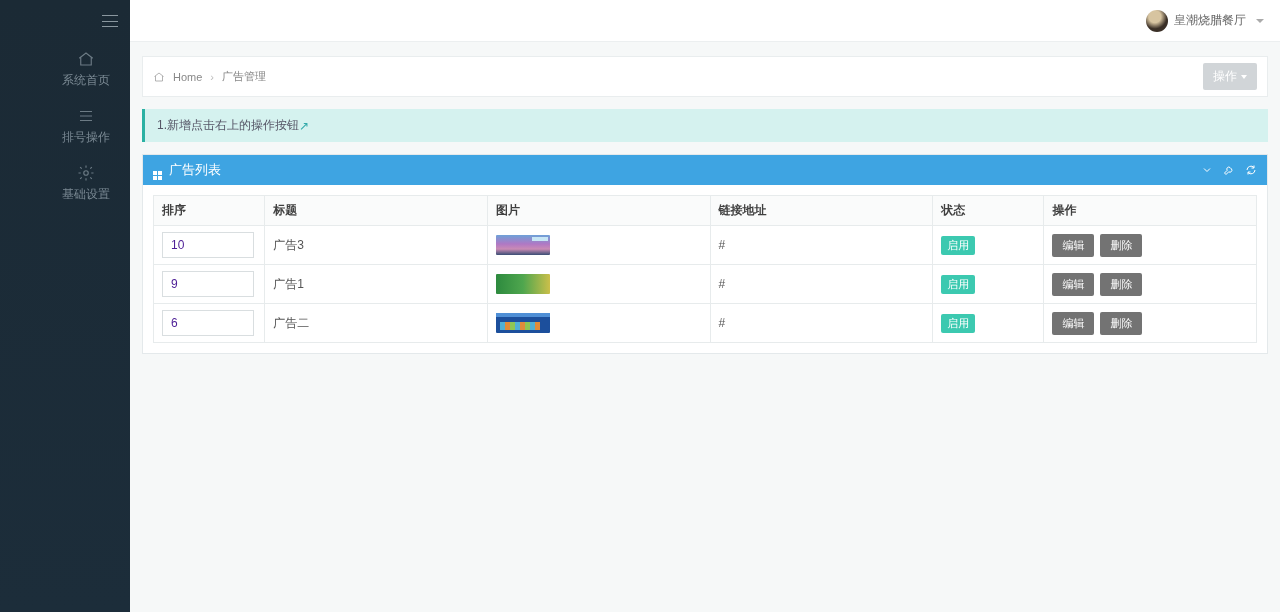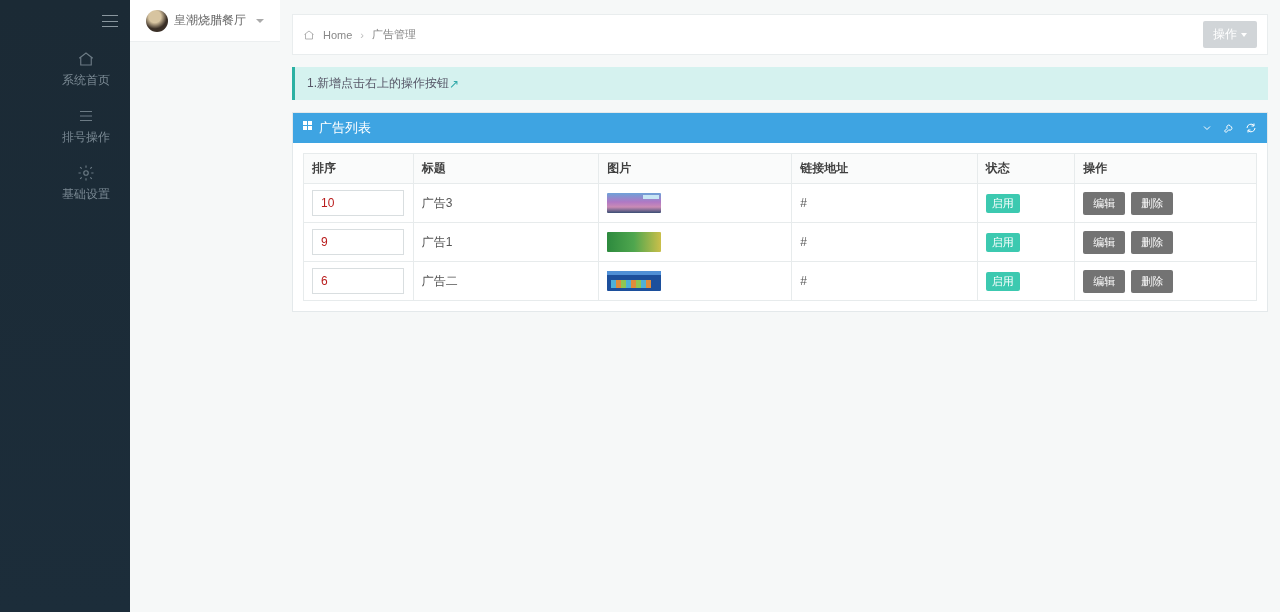--- a/index.html
+++ b/index.html
@@ -5,52 +5,52 @@
 * { box-sizing: border-box; margin: 0; padding: 0; }
 body { font-family: "Microsoft YaHei", sans-serif; font-size: 12px; background: #f0f3f4; color: #555; width: 1280px; height: 612px; overflow: hidden; }
 .layout { display: flex; height: 612px; }
 .sidebar { width: 130px; background: #1c2b36; background: linear-gradient(180deg,#1b2a35 0%,#1c2d3a 100%); color: #88959e; flex-shrink: 0; display: flex; flex-direction: column; }
 .sidebar-toggle { height: 42px; display: flex; align-items: center; justify-content: flex-end; padding-right: 12px; }
 .hamburger { width: 16px; height: 12px; display: flex; flex-direction: column; justify-content: space-between; }
 .hamburger div { height: 1px; background: #8a979f; }
 .side-item { text-align: center; padding: 8px 0 10px; cursor: pointer; color: #7b8a94; margin-left: 42px; }
 .side-item svg { width: 18px; height: 18px; display: block; margin: 0 auto 4px; stroke: #6c7b85; fill: none; stroke-width: 1.5; }
 .side-item .label { font-size: 12px; }
-.main { flex: 1; display: flex; background: #f6f8f8; }
+.main { flex: 1; display: flex; flex-direction: column; background: #f6f8f8; }
 .topbar { height: 42px; background: #fff; display: flex; align-items: center; justify-content: flex-end; padding: 0 16px; border-bottom: 1px solid #eceff0; }
 .user { display: flex; align-items: center; gap: 6px; font-size: 12px; color: #666; }
 .avatar { width: 22px; height: 22px; border-radius: 50%; background: radial-gradient(circle at 40% 30%, #d7c4a0 30%, #3a2f26 60%); }
 .caret { width: 0; height: 0; border-left: 4px solid transparent; border-right: 4px solid transparent; border-top: 4px solid #aaa; margin-left: 4px; }
 .content { padding: 14px 12px 0; flex: 1; overflow: auto; }
 .breadcrumb-row { background: #fff; border: 1px solid #e9edee; border-radius: 0; display: flex; align-items: center; justify-content: space-between; padding: 6px 10px; }
 .breadcrumb { display: flex; align-items: center; gap: 8px; color: #888; font-size: 11px; }
 .breadcrumb svg { width: 12px; height: 12px; stroke: #999; fill: none; stroke-width: 1.5; }
 .breadcrumb .sep { color: #bbb; }
 .action-btn { background: #d1d5d8; color: #fff; font-size: 12px; padding: 5px 10px; border: none; border-radius: 2px; display: flex; align-items: center; gap: 4px; cursor: pointer; }
 .action-btn .caret-sm { width: 0; height: 0; border-left: 3px solid transparent; border-right: 3px solid transparent; border-top: 4px solid #fff; }
 .tip { margin-top: 12px; background: #d5f2ef; border-left: 3px solid #2bb1a3; padding: 8px 12px; font-size: 12px; color: #556; display: flex; align-items: center; gap: 0; }
 .tip .arrow { color: #3aa; }
 .panel { margin-top: 12px; border: 1px solid #e4e9eb; background: #fff; }
 .panel-header { background: #3ea4e2; color: #fff; padding: 6px 10px; display: flex; align-items: center; justify-content: space-between; font-size: 13px; }
-.panel-title { display: flex; align-items: flex-start; gap: 6px; }
+.panel-title { display: flex; align-items: flex-end; gap: 6px; }
 .panel-title .grip { width: 10px; height: 10px; display: inline-block; }
 .grip svg { width: 10px; height: 10px; }
 .panel-tools { display: flex; gap: 10px; }
 .panel-tools svg { width: 12px; height: 12px; stroke: #fff; fill: none; stroke-width: 2; cursor: pointer; }
 .table-wrap { padding: 10px; }
 table { width: 100%; border-collapse: collapse; border: 1px solid #e7ebec; }
 th, td { border: 1px solid #e7ebec; padding: 6px 8px; text-align: left; font-size: 12px; color: #555; font-weight: normal; vertical-align: middle; }
 th { background: #fafbfb; color: #404040; font-weight: bold; }
 th.sort-col { width: 110px; }
 th.title-col { width: 220px; }
 th.img-col { width: 220px; }
 th.link-col { width: 220px; }
 th.status-col { width: 110px; }
 th.op-col { width: 210px; }
-.sort-input { width: 92px; height: 26px; border: 1px solid #d9dee0; padding: 0 8px; font-size: 12px; color: #b91c1c; }
+.sort-input { width: 92px; height: 26px; border: 1px solid #d9dee0; padding: 0 8px; font-size: 12px; color: #4c1d95; }
 .img-thumb { width: 54px; height: 20px; border-radius: 1px; }
 .thumb-a { background: linear-gradient(180deg, #6ea1d8 0%, #b078c4 45%, #ca8bb5 70%, #3a4e74 100%); position: relative; }
 .thumb-a::after { content:""; position:absolute; right:2px; top:2px; width:16px; height:4px; background:#c7e6f5; }
 .thumb-b { background: linear-gradient(90deg,#2d8a3e 0%, #4fa64e 50%, #cbbf4a 100%); }
 .thumb-c { background: #1c4f9c; position: relative; }
 .thumb-c::before { content:""; position:absolute; left:0; top:0; right:0; height:4px; background:#4f8fd6; }
 .thumb-c::after { content:""; position:absolute; left:4px; bottom:3px; width:40px; height:8px; background: repeating-linear-gradient(90deg,#4fb0d6 0 5px, #e08c3a 5px 10px, #8fc653 10px 15px); }
 .badge-enable { display:inline-block; background:#3cc9b0; color:#fff; font-size:11px; padding:2px 6px; border-radius:2px; }
 .btn-sm { display:inline-block; background:#737373; color:#fff; font-size:11px; padding:4px 10px; border:none; border-radius:2px; cursor:pointer; margin-right:6px; }
 </style>

